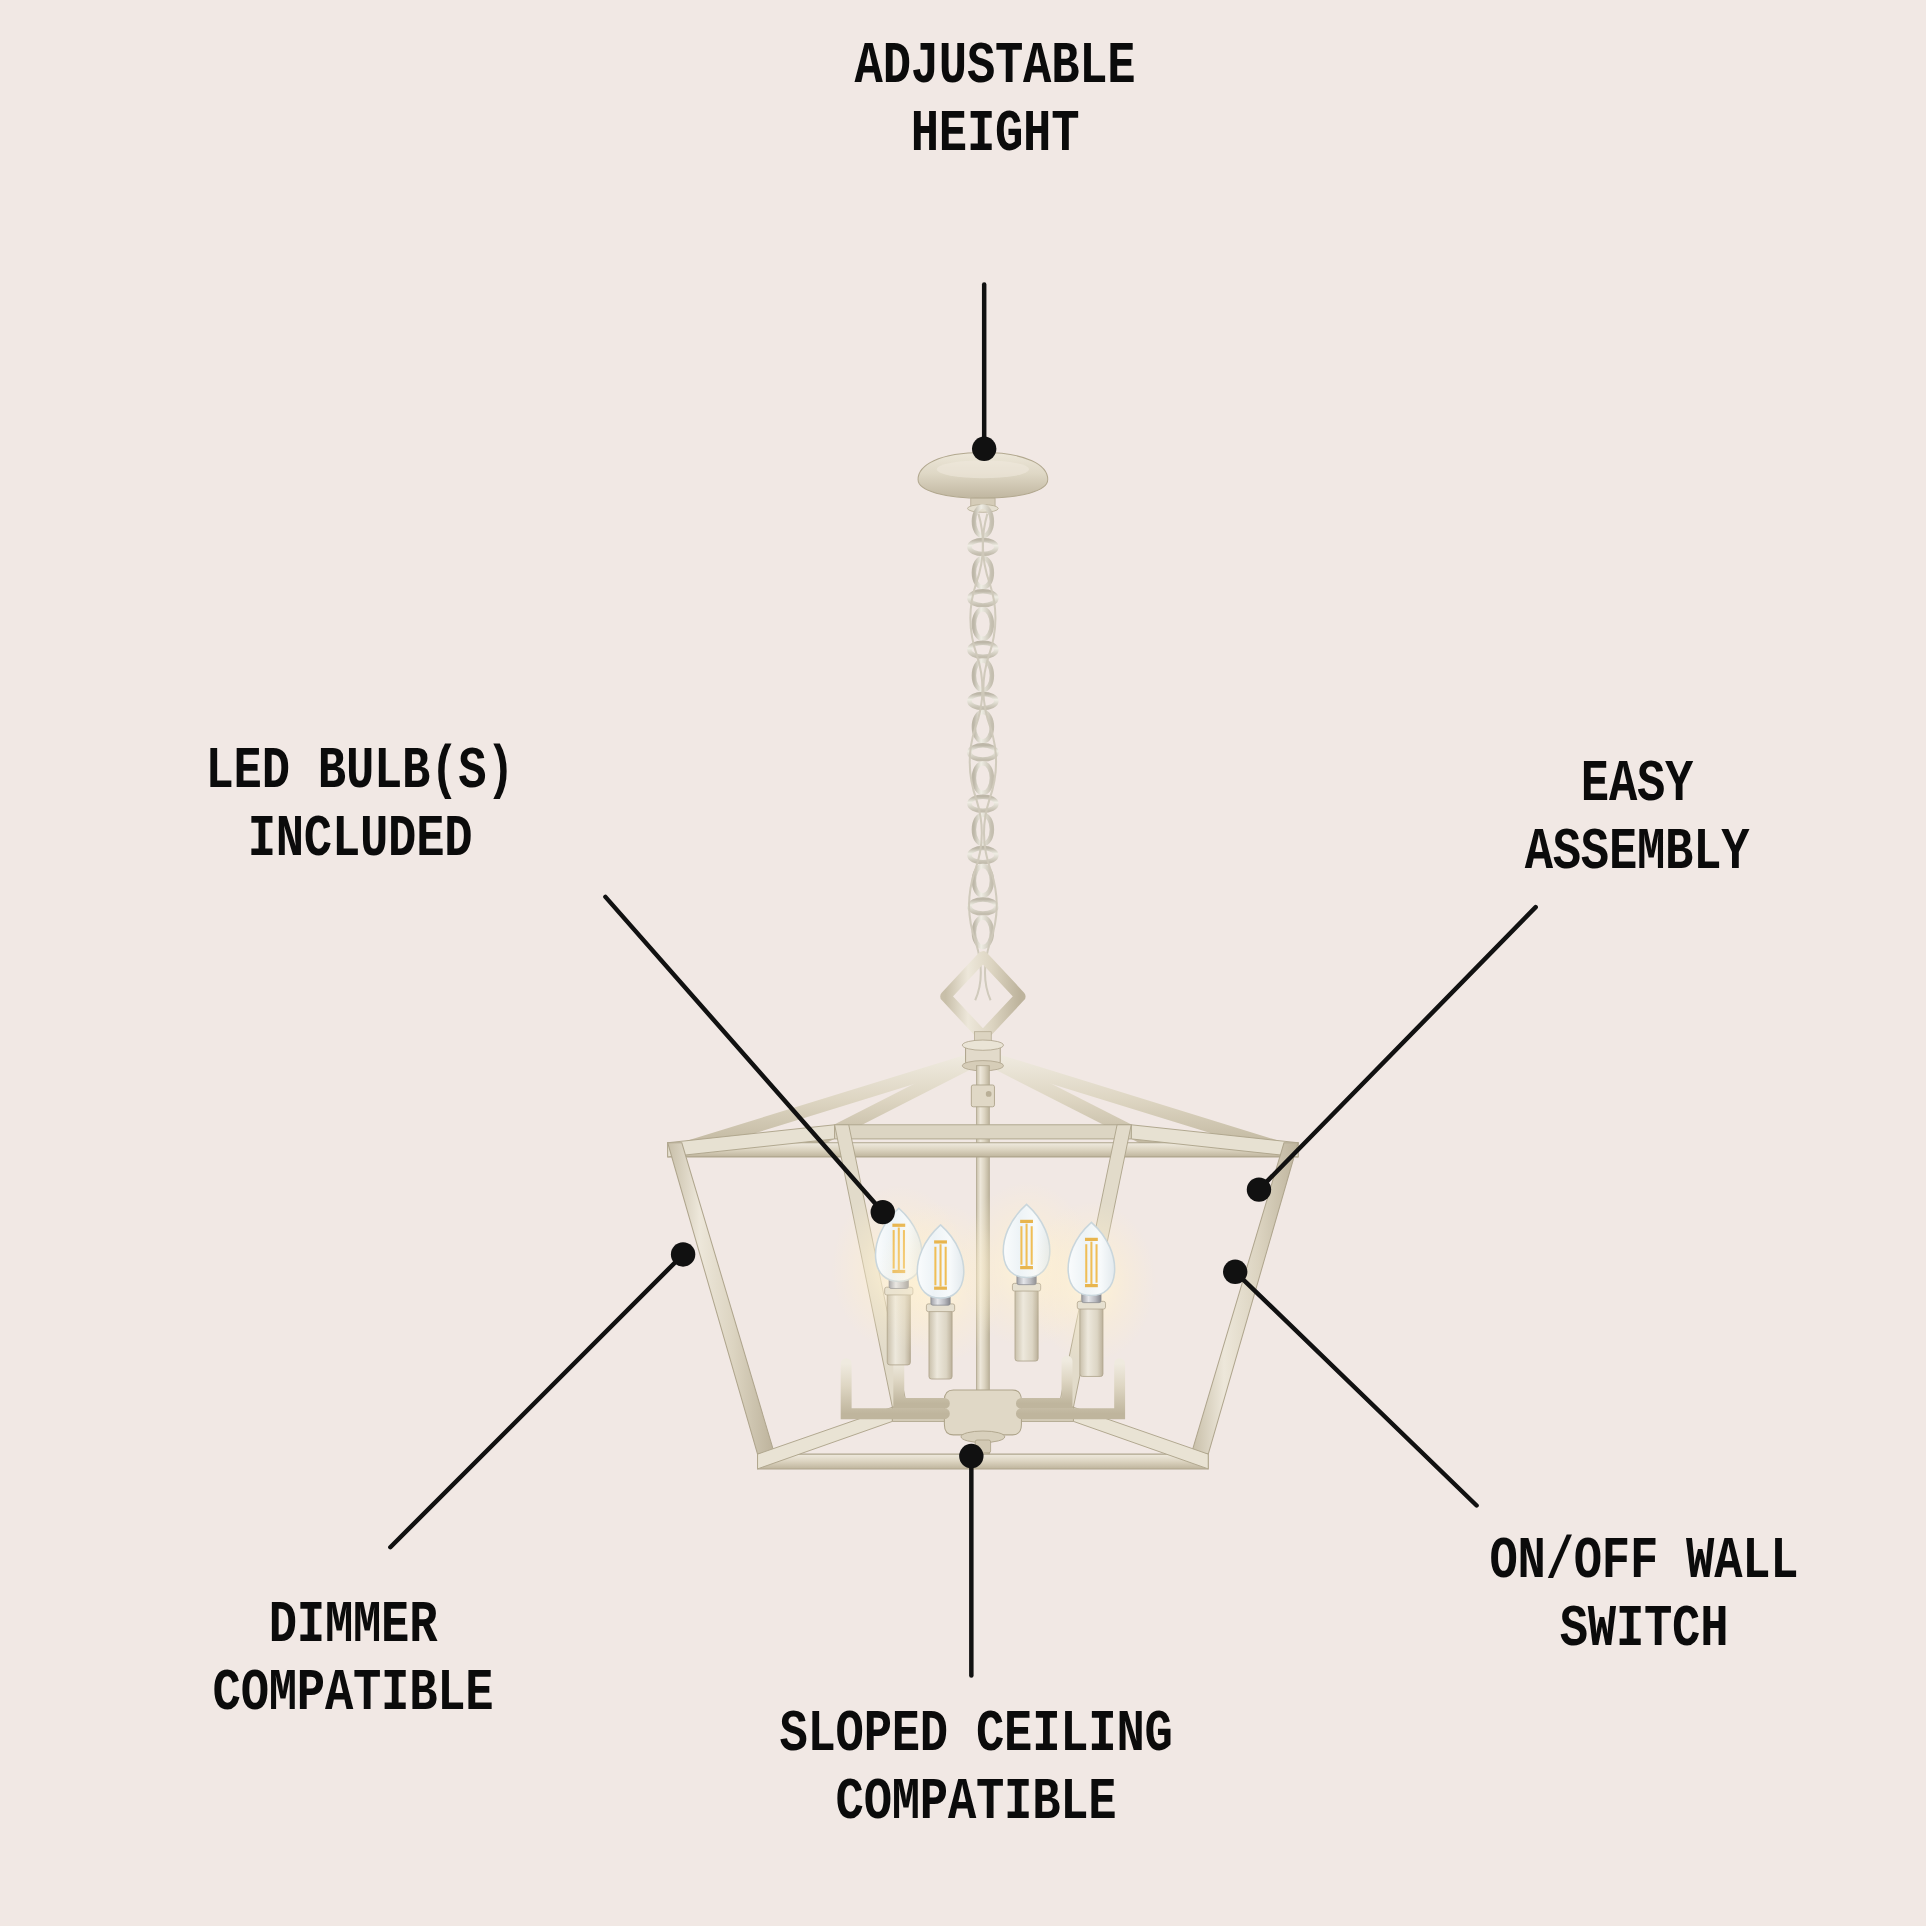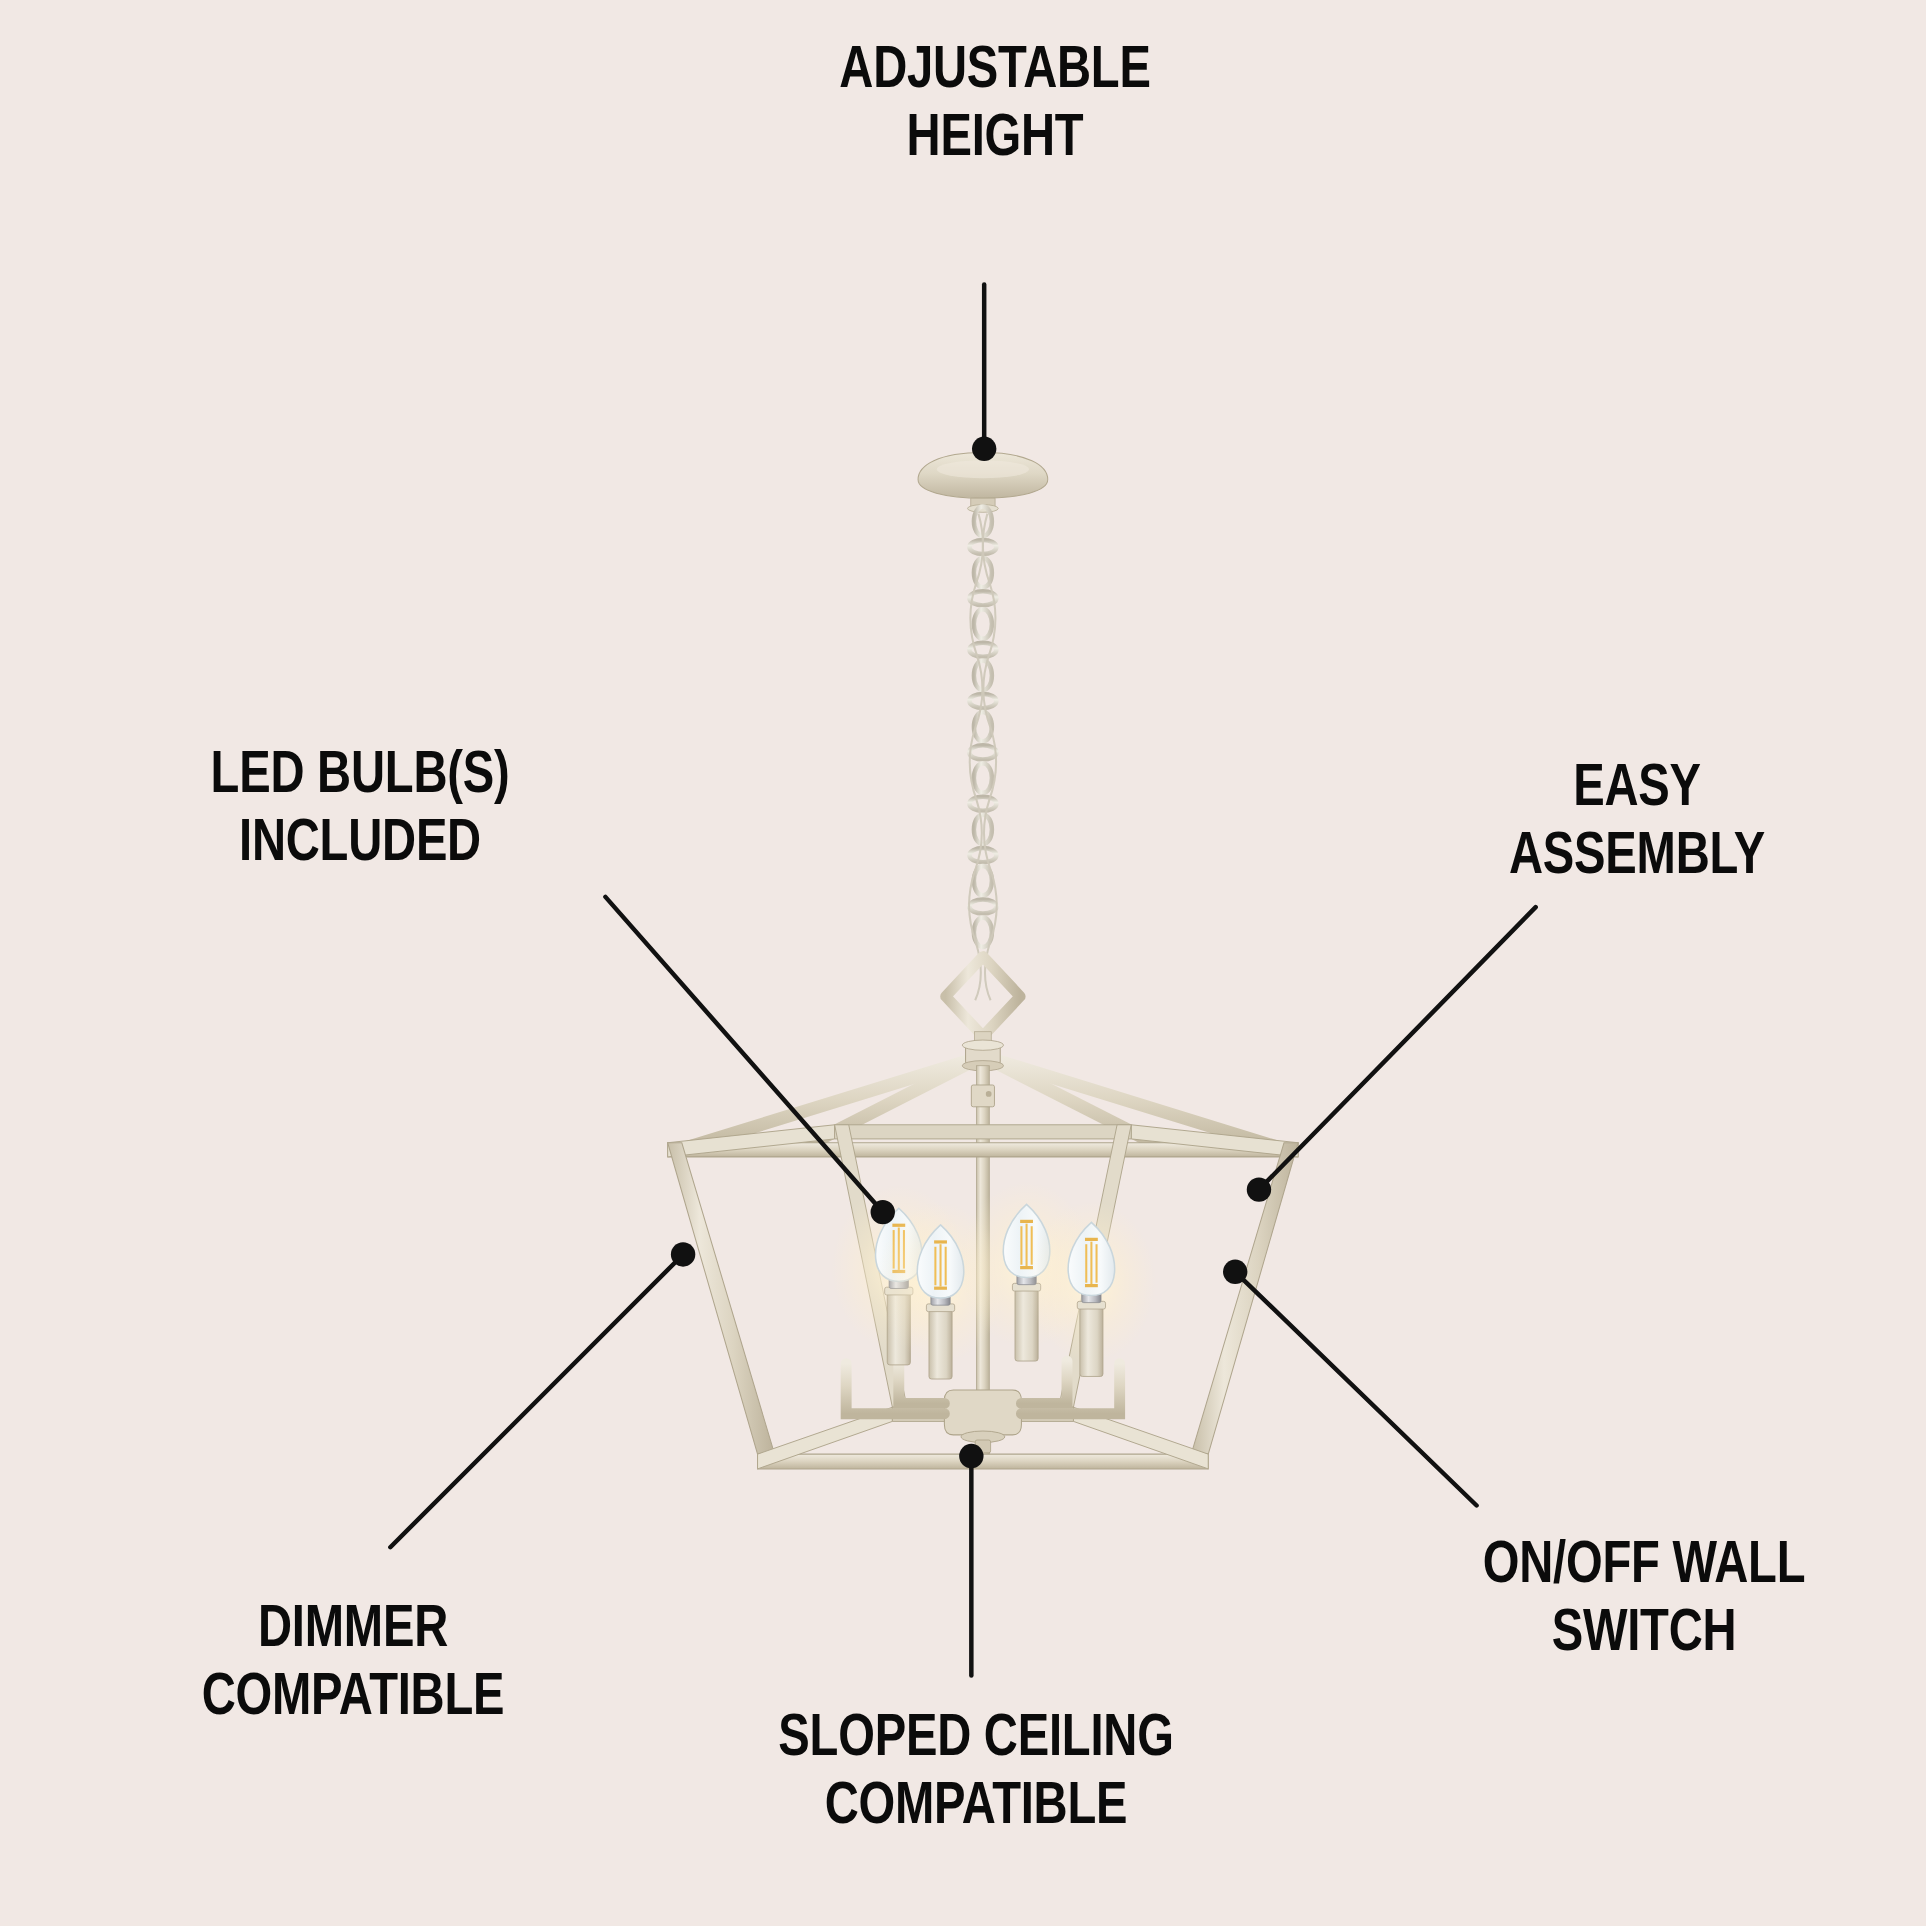--- a/index.html
+++ b/index.html
@@ -3,21 +3,21 @@
 <meta charset="utf-8">
 <style>
   html,body{margin:0;padding:0;}
   body{
     width:1926px;height:1926px;
     background:#F1E8E4;
     font-family:"Liberation Sans", sans-serif;
     overflow:hidden;
     position:relative;
   }
-  #stage{position:absolute;inset:0;width:1918px;height:1926px;}
+  #stage{position:absolute;inset:0;width:1918px;height:1926px;font-family:Liberation Mono, monospace;}
   .svgroot{position:absolute;left:0;top:0;width:1926px;height:1926px;}
 
   .feature-label{
     position:absolute;
     color:#0B0B0B;
     font-weight:700;
     font-size:59px;
     line-height:1.16;
     letter-spacing:-0.3px;
     text-align:center;

